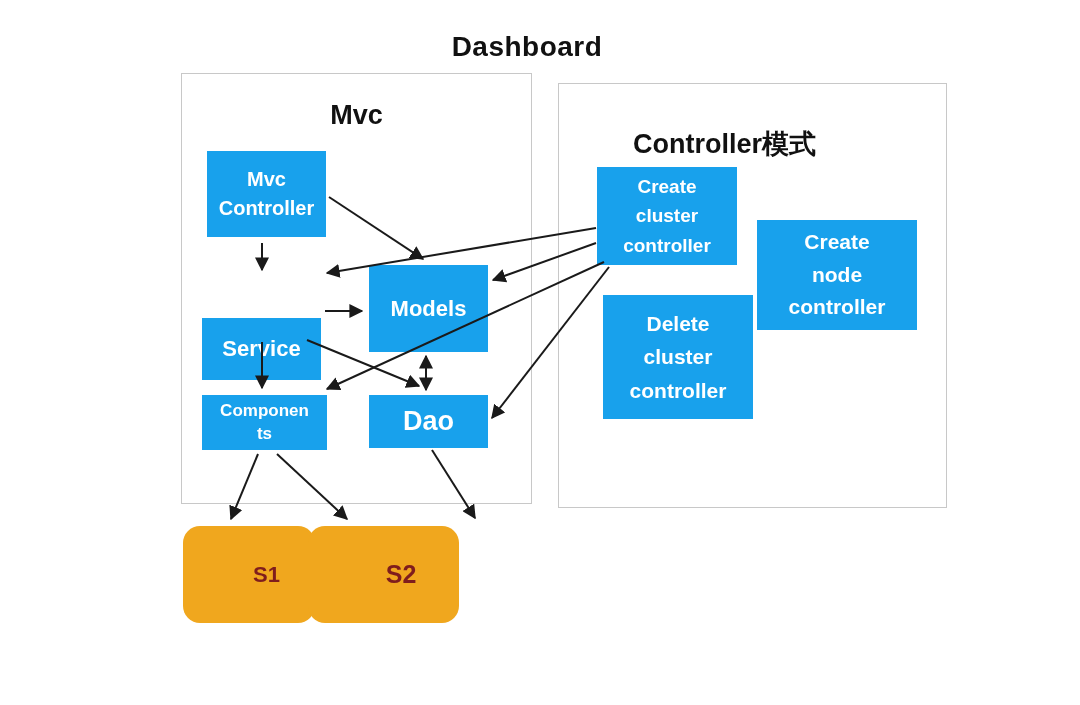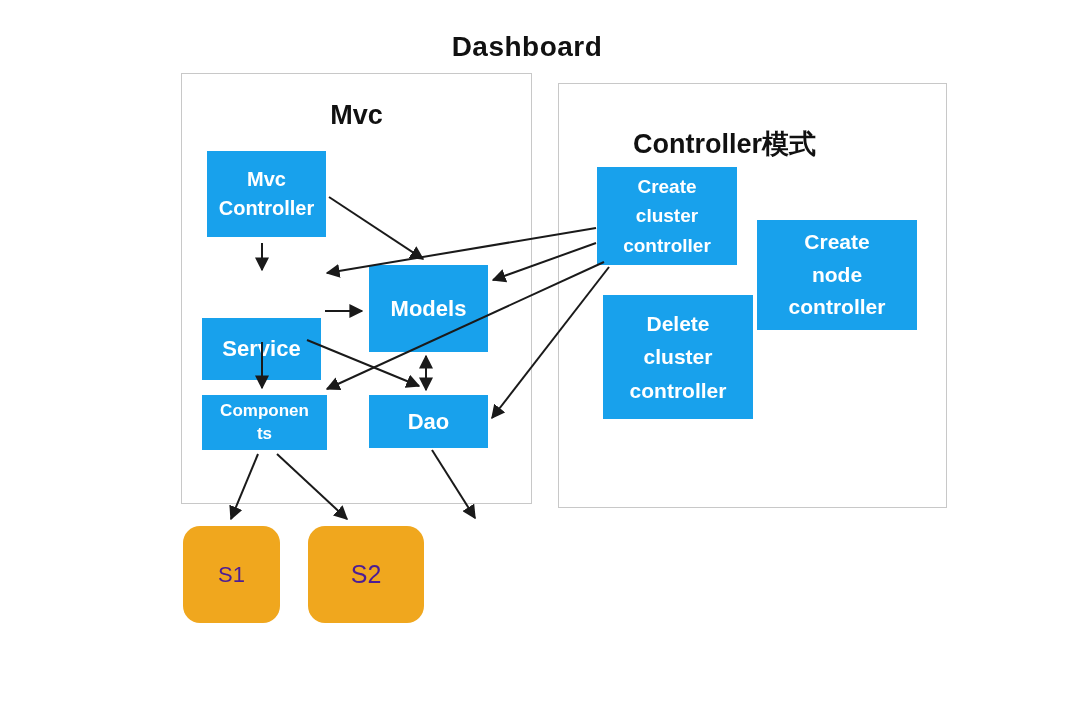--- a/index.html
+++ b/index.html
@@ -20,29 +20,29 @@
     position:absolute;top:26px;left:0;width:100%;text-align:center;
     font-size:27px;font-weight:bold;color:#111;
   }
   #container-controller .container-title{left:-28px;margin-top:16px;}
   .node{
     position:absolute;background:#18A1EC;color:#ffffff;
     display:flex;align-items:center;justify-content:center;text-align:center;
     font-weight:bold;white-space:pre-line;z-index:2;
   }
   .node-orange{
-    position:absolute;background:#F0A71E;color:#4c1d95;border-radius:17px;
+    position:absolute;background:#F0A71E;color:#7f1d1d;border-radius:17px;
     display:flex;align-items:center;justify-content:center;text-align:center;
-    font-weight:normal;z-index:2;
+    font-weight:bold;z-index:2;padding-left:35px;
   }
   #node-mvc-controller{left:207px;top:151px;width:119px;height:86px;font-size:20px;line-height:1.45;}
   #node-service{left:202px;top:277px;width:119px;height:62px;font-size:22px;margin-top:41px;}
   #node-models{left:369px;top:265px;width:119px;height:87px;font-size:22px;}
   #node-components{left:202px;top:395px;width:125px;height:55px;font-size:17px;line-height:1.35;}
-  #node-dao{left:369px;top:395px;width:119px;height:53px;font-size:22px;}
+  #node-dao{left:369px;top:395px;width:119px;height:53px;font-size:27px;}
   #node-create-cluster{left:597px;top:167px;width:140px;height:98px;font-size:19px;line-height:1.55;}
   #node-create-node{left:757px;top:220px;width:160px;height:110px;font-size:21px;line-height:1.55;}
   #node-delete-cluster{left:595px;top:295px;width:150px;height:124px;font-size:21px;line-height:1.6;margin-left:8px;}
   #node-s1{left:183px;top:526px;width:97px;height:97px;font-size:22px;}
   #node-s2{left:308px;top:526px;width:116px;height:97px;font-size:25px;}
   #node-mysql{left:428px;top:526px;width:97px;height:97px;font-size:21px;}
   .edges-layer{
     position:absolute;left:0;top:0;width:1080px;height:705px;z-index:3;
     pointer-events:none;
   }

